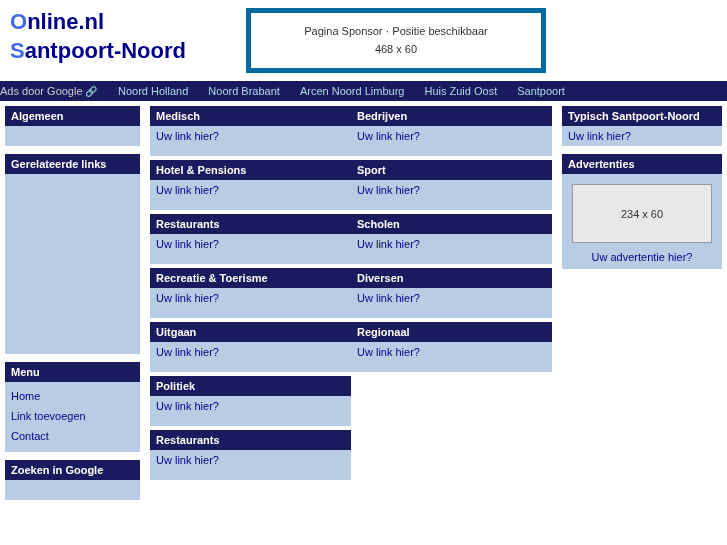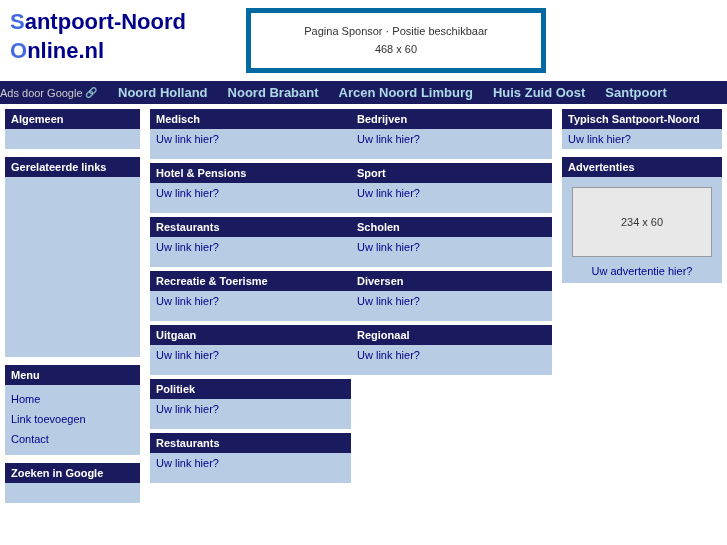--- a/index.html
+++ b/index.html
@@ -6,21 +6,21 @@
     body { font-family: Arial, sans-serif; font-size: 12px; background: #fff; width: 727px; }
 
     
     .header { display: flex; align-items: flex-start; padding: 8px 10px; }
     .logo { font-size: 22px; font-weight: bold; color: #00008B; line-height: 1.3; margin-right: 20px; min-width: 160px; }
     .sponsor-box { border: 5px solid #0369a1; padding: 10px 20px; text-align: center; font-size: 11px; color: #333; min-width: 300px; line-height: 1.6; margin-left: 40px; }
 
     
     .nav-bar { background: #1a1a5e; padding: 4px 0; display: flex; align-items: center; gap: 20px; }
     .nav-bar .ads-google { color: #ccc; font-size: 11px; display: flex; align-items: center; gap: 3px; }
-    .nav-bar a { color: #add8e6; font-size: 13px; text-decoration: none; font-weight: bold; }
+    .nav-bar a { color: #add8e6; font-size: 11px; text-decoration: none; }
 
     
     .main { display: flex; padding: 0; }
 
     
     .sidebar { width: 145px; min-width: 145px; padding: 5px; }
     .sidebar-section { margin-bottom: 4px; }
     .sidebar-header { background: #1a1a5e; color: #fff; font-size: 11px; font-weight: bold; padding: 4px 6px; }
     .sidebar-content { background: #b8cce4; padding: 5px 6px; font-size: 11px; }
     .sidebar-link { color: #00008B; text-decoration: none; font-size: 11px; display: block; line-height: 1.8; }
@@ -31,31 +31,31 @@
     .grid-cell { flex: 1; }
     .cat-header { background: #1a1a5e; color: #fff; font-size: 11px; font-weight: bold; padding: 4px 6px; }
     .cat-body { background: #b8cce4; padding: 4px 6px; font-size: 11px; min-height: 30px; }
     .cat-link { color: #00008B; text-decoration: none; font-size: 11px; }
 
     
     .right-sidebar { width: 170px; min-width: 170px; padding: 5px; }
     .right-section { margin-bottom: 4px; }
     .right-header { background: #1a1a5e; color: #fff; font-size: 11px; font-weight: bold; padding: 4px 6px; }
     .right-body { background: #b8cce4; padding: 4px 6px; font-size: 11px; }
-    .ad-box { border: 1px solid #999; background: #e8e8e8; display: flex; align-items: center; justify-content: center; height: 70px; margin: 6px 4px; font-size: 11px; color: #333; }
+    .ad-box { border: 1px solid #999; background: #e8e8e8; display: flex; align-items: center; justify-content: center; height: 59px; margin: 6px 4px; font-size: 11px; color: #333; }
 
     .spacer { height: 4px; }
   </style>
 </head>
 <body>
 
 <div class="header">
   <div class="logo">
+  <div><span style="color:#4169E1;font-size:22px;font-weight:bold;">O</span><span style="font-size:22px;font-weight:bold;color:#00008B;">nline.nl</span></div>
   <div><span style="color:#4169E1;font-size:22px;font-weight:bold;">S</span><span style="font-size:22px;font-weight:bold;color:#00008B;">antpoort-Noord</span></div>
-  <div><span style="color:#4169E1;font-size:22px;font-weight:bold;">O</span><span style="font-size:22px;font-weight:bold;color:#00008B;">nline.nl</span></div>
 </div>
   <div class="sponsor-box">
     <div>Pagina Sponsor · Positie beschikbaar</div>
     <div>468 x 60</div>
   </div>
 </div>
 
 <div class="nav-bar">
   <span class="ads-google">
     <span>Ads door Google</span>

